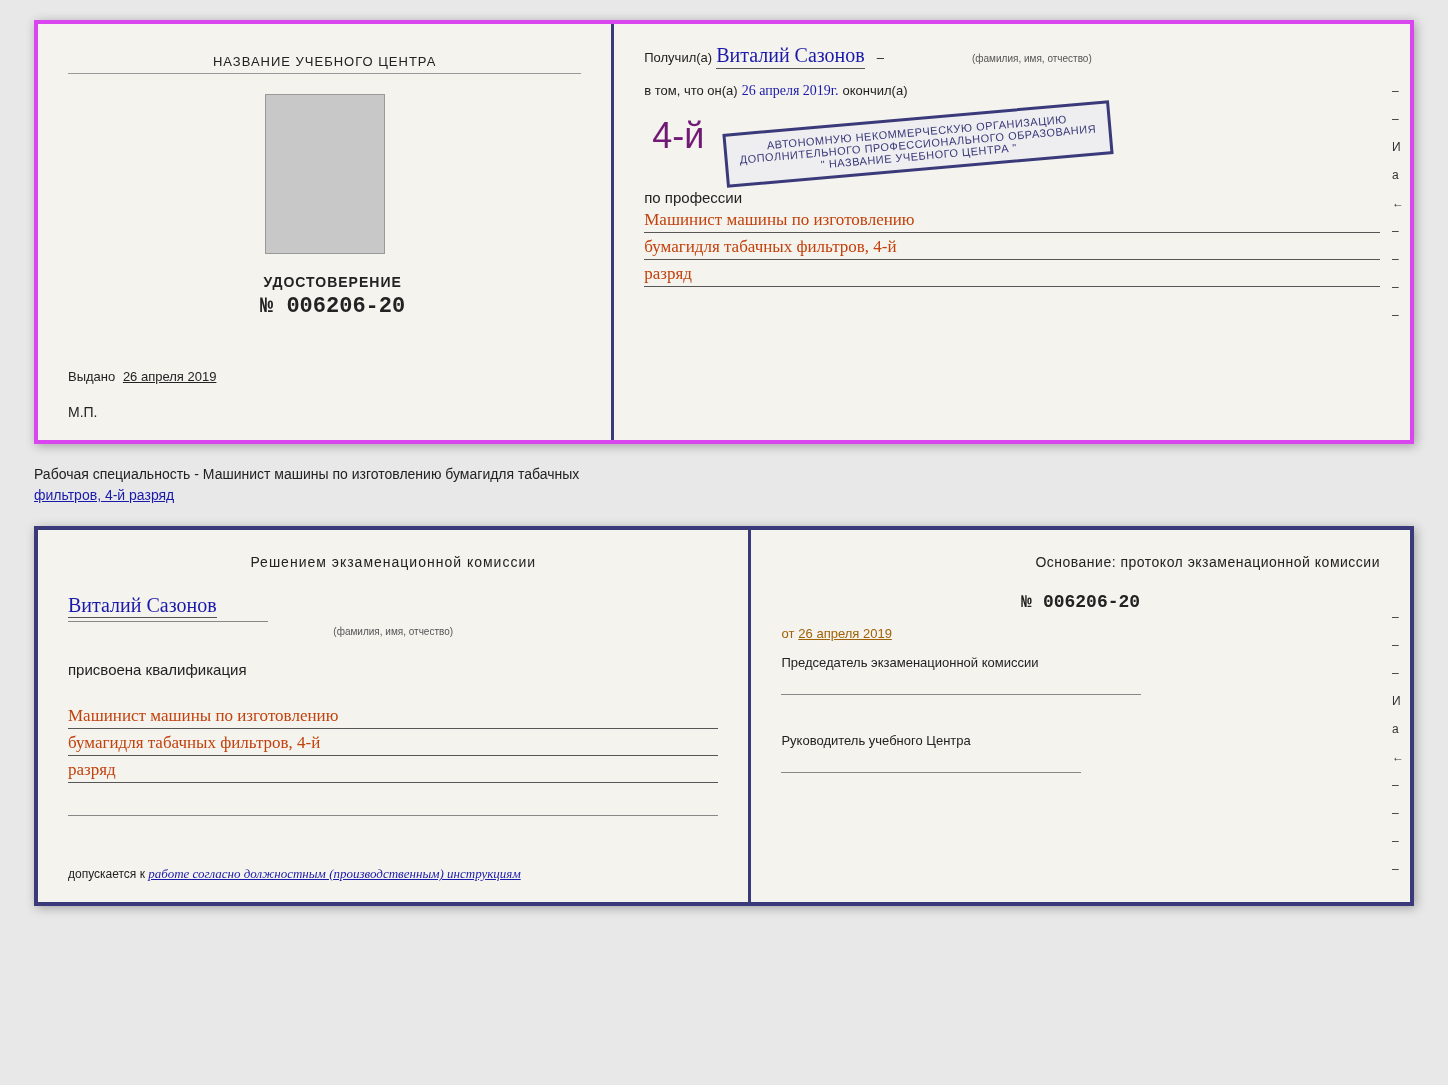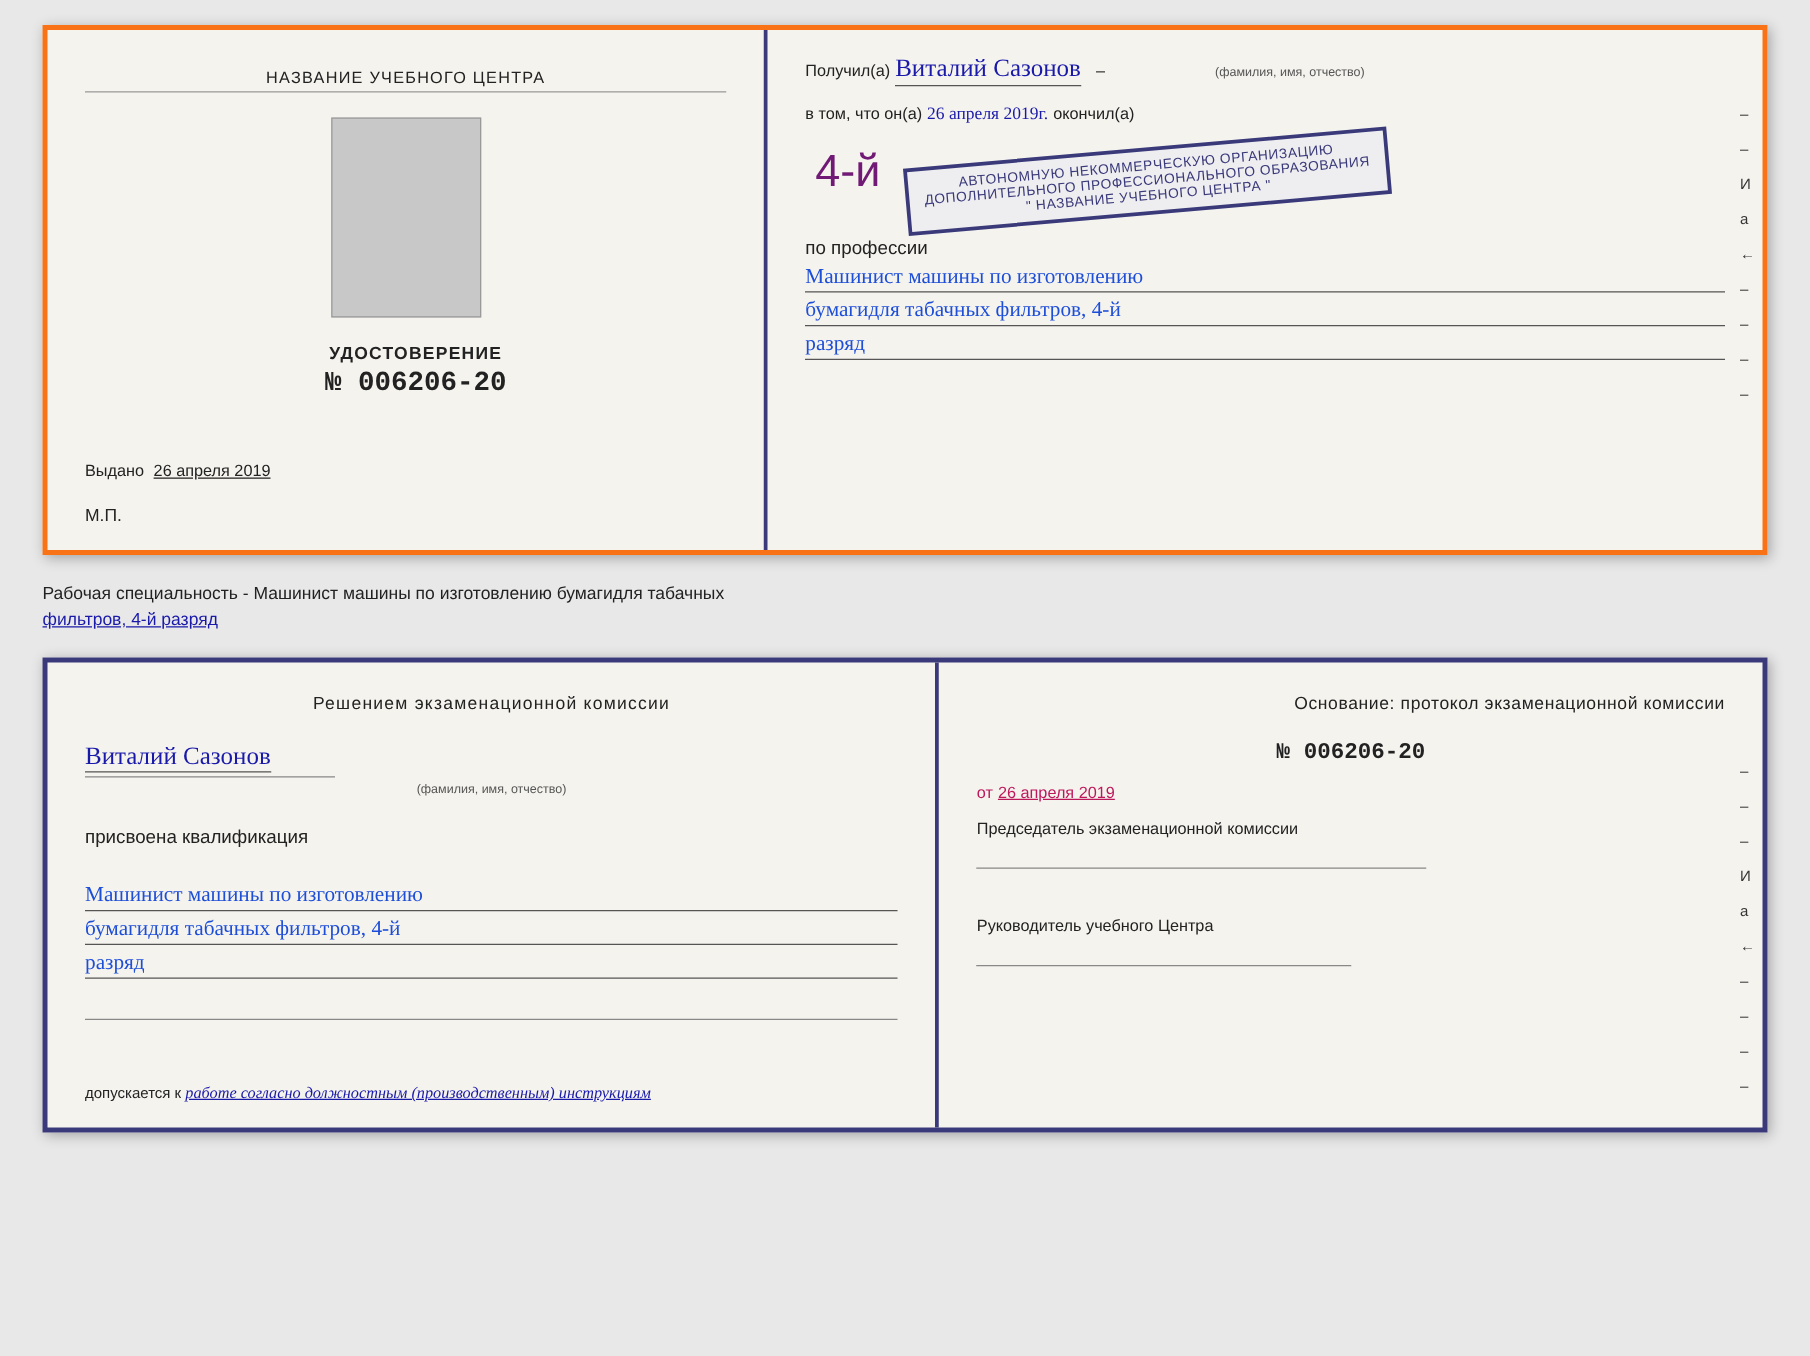--- a/index.html
+++ b/index.html
@@ -19,21 +19,21 @@
       width: 1380px;
       display: flex;
       flex-direction: column;
       gap: 16px;
     }
 
     
     .diploma-book {
       display: flex;
       width: 100%;
-      border: 4px solid #f97316;
+      border: 4px solid #d946ef;
       background: #f5f3ee;
       box-shadow: 2px 2px 10px rgba(0,0,0,0.3);
       min-height: 400px;
       position: relative;
     }
 
     .diploma-left {
       width: 42%;
       border-right: 3px solid #3a3a7a;
       padding: 30px 30px 20px 30px;
@@ -161,21 +161,21 @@
       text-align: center;
     }
 
     .profession-label {
       font-size: 15px;
       color: #222;
     }
 
     .profession-handwritten {
       font-family: 'Segoe Script', 'Brush Script MT', cursive;
-      color: #1d4ed8;
+      color: #c2410c;
       font-size: 17px;
       border-bottom: 1px solid #555;
       padding-bottom: 2px;
       display: block;
       margin-top: 4px;
     }
 
     .right-side-marks {
       position: absolute;
       right: 6px;
@@ -361,21 +361,21 @@
       </div>
     </div>
 
     <div class="bottom-right">
       <div class="komissia-title" style="text-align:right; letter-spacing: 0.5px;">Основание: протокол экзаменационной комиссии</div>
 
       <div style="font-size:18px; font-family:'Courier New', monospace; font-weight:bold; color:#222; text-align:center; margin-top:8px;">
         <span>№ 006206-20</span>
       </div>
 
-      <div style="font-size:13px; color:#be185d; display:flex; align-items:baseline; gap:4px;">
+      <div style="font-size:13px; color:#a16207; display:flex; align-items:baseline; gap:4px;">
         <span>от</span>
         <span style="text-decoration:underline;">26 апреля 2019</span>
       </div>
 
       <div style="">
         <div style="font-size:13px; color:#222;">Председатель экзаменационной комиссии</div>
         <hr class="line-separator" style="width:60%; margin-top:24px;">
       </div>
 
       <div style="margin-top:20px;">

